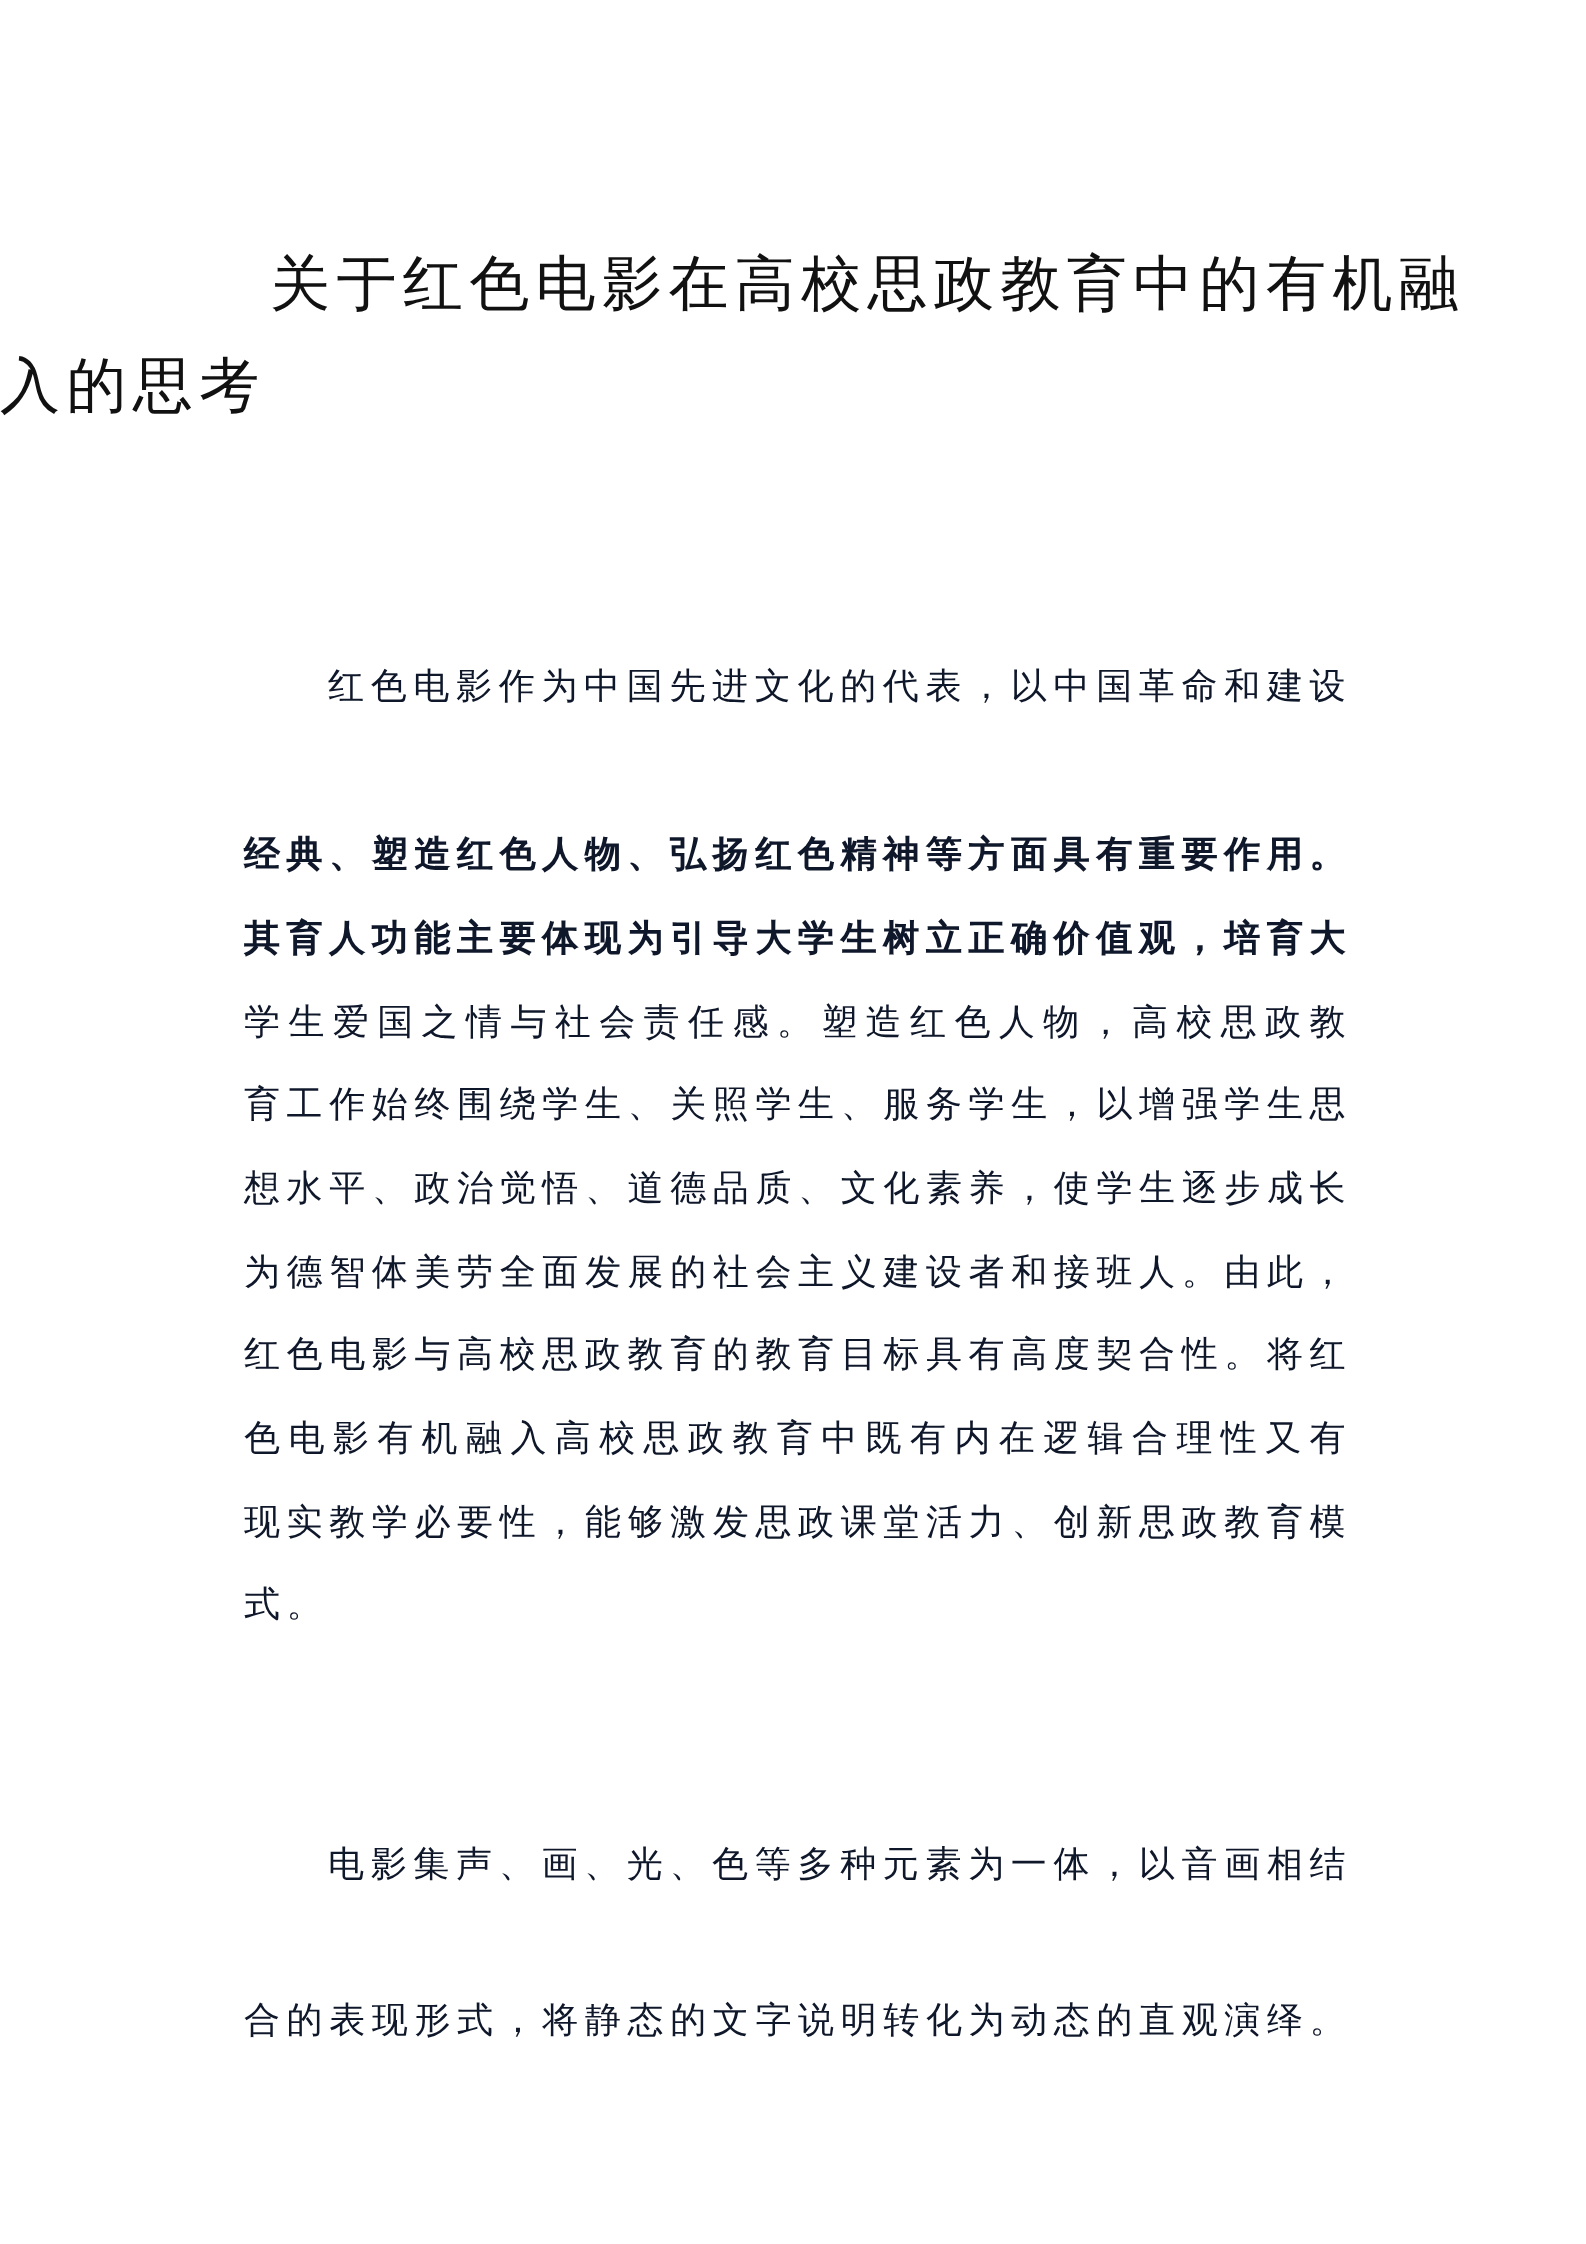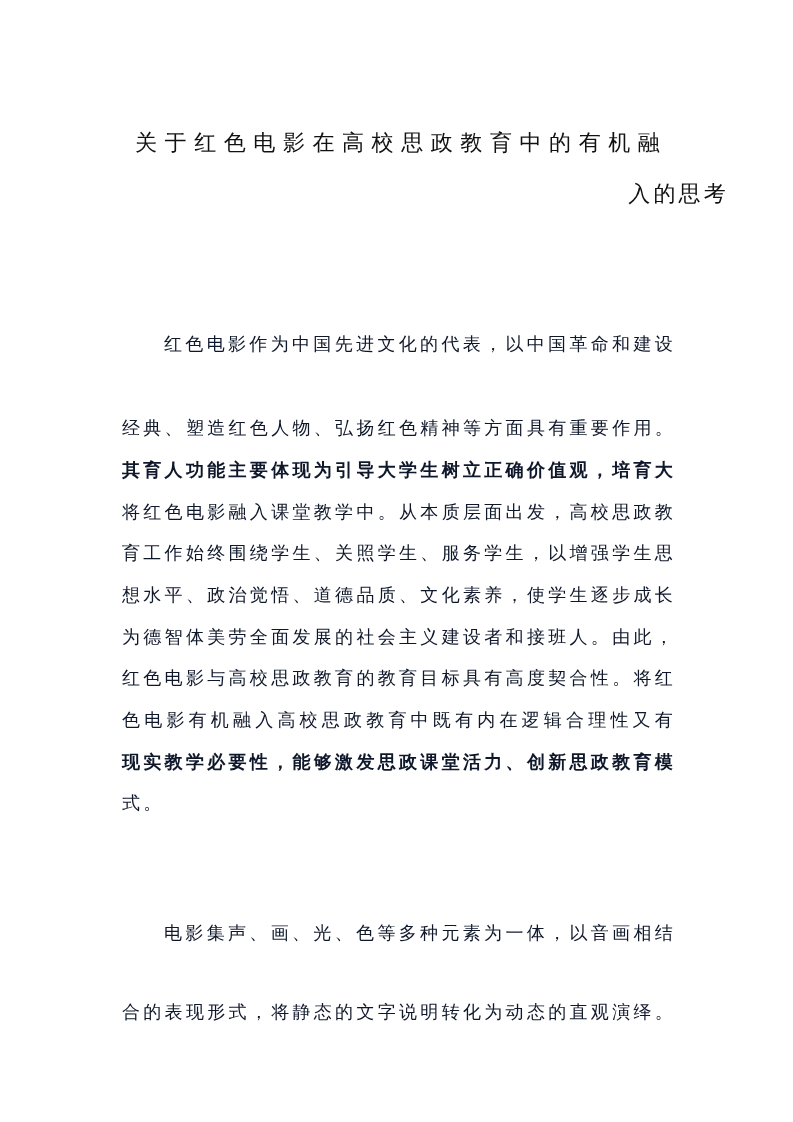--- a/index.html
+++ b/index.html
@@ -19,35 +19,35 @@
       position: absolute;
       left: 0; top: 0;
       width: 793px;
       height: 1122px;
       background: #ffffff;
     }
     .title-line {
       position: absolute;
       height: 46px;
       line-height: 46px;
-      font-size: 22px;
+      font-size: 30px;
       letter-spacing: 3.2px;
       white-space: nowrap;
       color: #111111;
     }
     .title-line.full {
       left: 135px;
       width: 528px;
       text-align: justify;
       text-align-last: justify;
     }
     .title-line.center {
       left: 0;
       width: 729px;
-      text-align: right;
+      text-align: left;
     }
     .line {
       position: absolute;
       height: 42px;
       line-height: 42px;
       font-size: 18px;
       letter-spacing: 3.2px;
       white-space: nowrap;
       color: #0f172a;
     }
@@ -72,28 +72,28 @@
   </style>
 </head>
 <body>
 
 <div class="page">
 
   <div class="title-line full" style="top:120px;">关于红色电影在高校思政教育中的有机融</div>
   <div class="title-line center" style="top:171px;">入的思考</div>
 
   <div class="line indent-full" style="top:323px;">红色电影作为中国先进文化的代表，以中国革命和建设</div>
-  <div class="line full" style="top:407px;">经典、塑造红色人物、弘扬红色精神等方面具有重要作用。</div>
+  <div class="line full" style="top:407px;font-weight:bold;">经典、塑造红色人物、弘扬红色精神等方面具有重要作用。</div>
   <div class="line full" style="top:449px;font-weight:bold;">其育人功能主要体现为引导大学生树立正确价值观，培育大</div>
-  <div class="line full" style="top:491px;">将红色电影融入课堂教学中。从本质层面出发，高校思政教</div>
+  <div class="line full" style="top:491px;">学生爱国之情与社会责任感。塑造红色人物，高校思政教</div>
   <div class="line full" style="top:574px;">想水平、政治觉悟、道德品质、文化素养，使学生逐步成长</div>
   <div class="line full" style="top:532px;">育工作始终围绕学生、关照学生、服务学生，以增强学生思</div>
   <div class="line full" style="top:657px;">红色电影与高校思政教育的教育目标具有高度契合性。将红</div>
   <div class="line full" style="top:616px;">为德智体美劳全面发展的社会主义建设者和接班人。由此，</div>
   <div class="line full" style="top:699px;">色电影有机融入高校思政教育中既有内在逻辑合理性又有</div>
-  <div class="line full" style="top:741px;font-weight:bold;">现实教学必要性，能够激发思政课堂活力、创新思政教育模</div>
+  <div class="line full" style="top:741px;">现实教学必要性，能够激发思政课堂活力、创新思政教育模</div>
   <div class="line plain" style="top:782px;">式。</div>
 
 
   <div class="line indent-full" style="top:912px;">电影集声、画、光、色等多种元素为一体，以音画相结</div>
-  <div class="line full" style="top:991px;">合的表现形式，将静态的文字说明转化为动态的直观演绎。</div>
+  <div class="line full" style="top:991px;font-family:Liberation Mono, monospace;">合的表现形式，将静态的文字说明转化为动态的直观演绎。</div>
 
 </div>
 
 </body></html>

